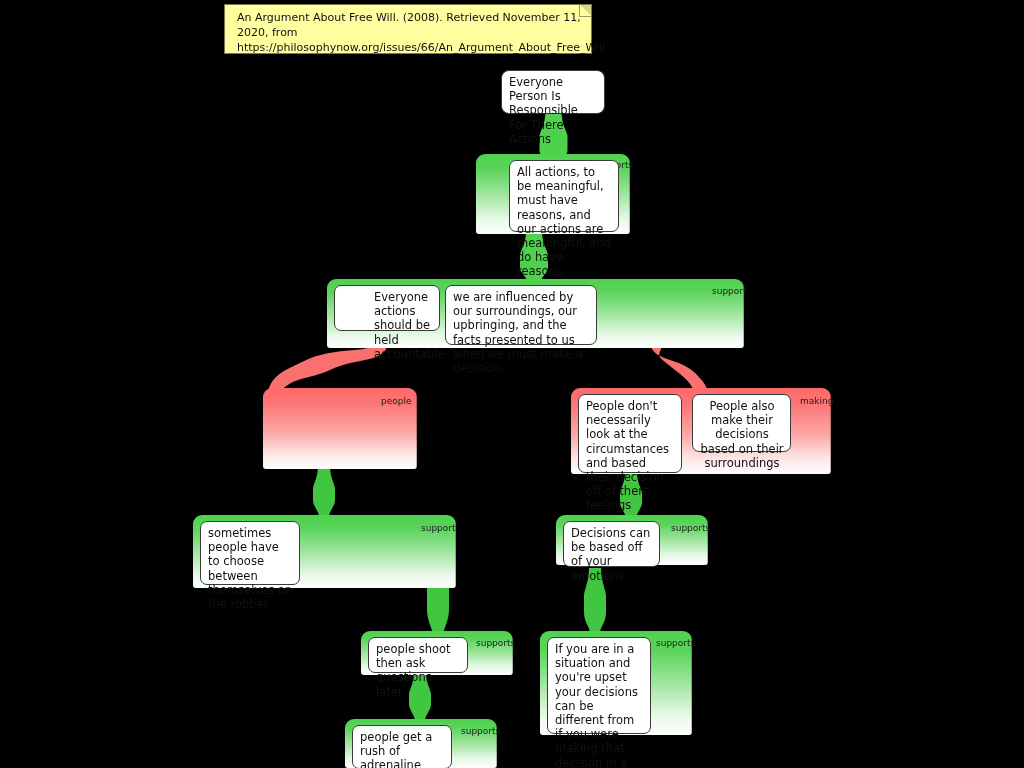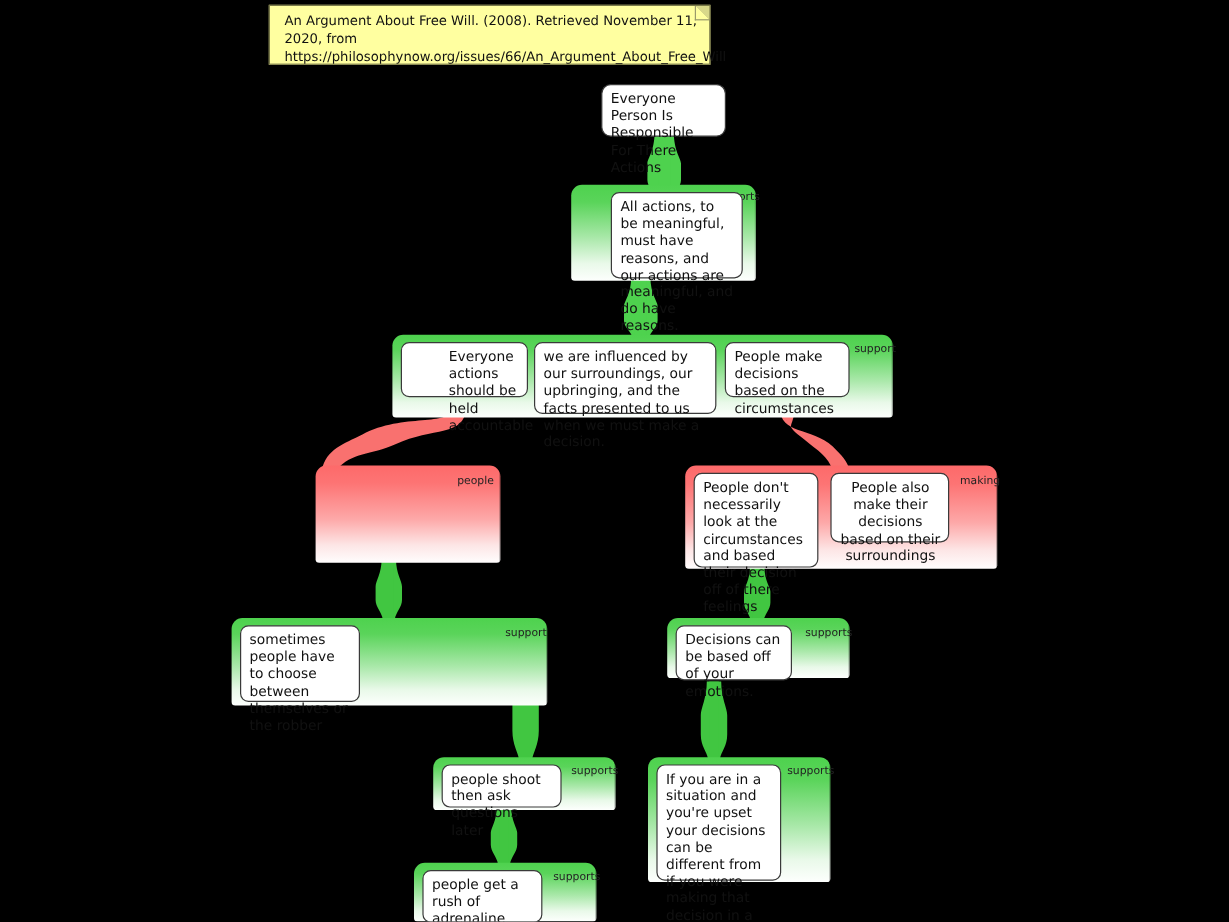--- a/index.html
+++ b/index.html
@@ -126,23 +126,20 @@
   <div class="panel green" style="left:327px;top:279px;width:417px;height:69px;">
     <span class="edge"></span>
   </div>
   <div class="rel" style="left:712px;top:286px;">support</div>
   <div class="box" style="left:334px;top:285px;width:106px;height:46px;padding-left:39px;">
     <span>Everyone actions should be held accountable</span>
   </div>
   <div class="box" style="left:445px;top:285px;width:152px;height:60px;">
     <span>we are influenced by our surroundings, our upbringing, and the facts presented to us when we must make a decision.</span>
   </div>
-  <div class="box" style="left:604px;top:285px;width:104px;height:46px;">
-    <span>People make decisions based on the circumstances</span>
-  </div>
 
   <div class="panel red" style="left:263px;top:388px;width:154px;height:81px;">
     <span class="edge"></span>
   </div>
   <div class="rel" style="left:381px;top:396px;">people</div>
 
   <div class="panel red" style="left:571px;top:388px;width:260px;height:86px;">
     <span class="edge"></span>
   </div>
   <div class="rel" style="left:800px;top:396px;">making</div>

